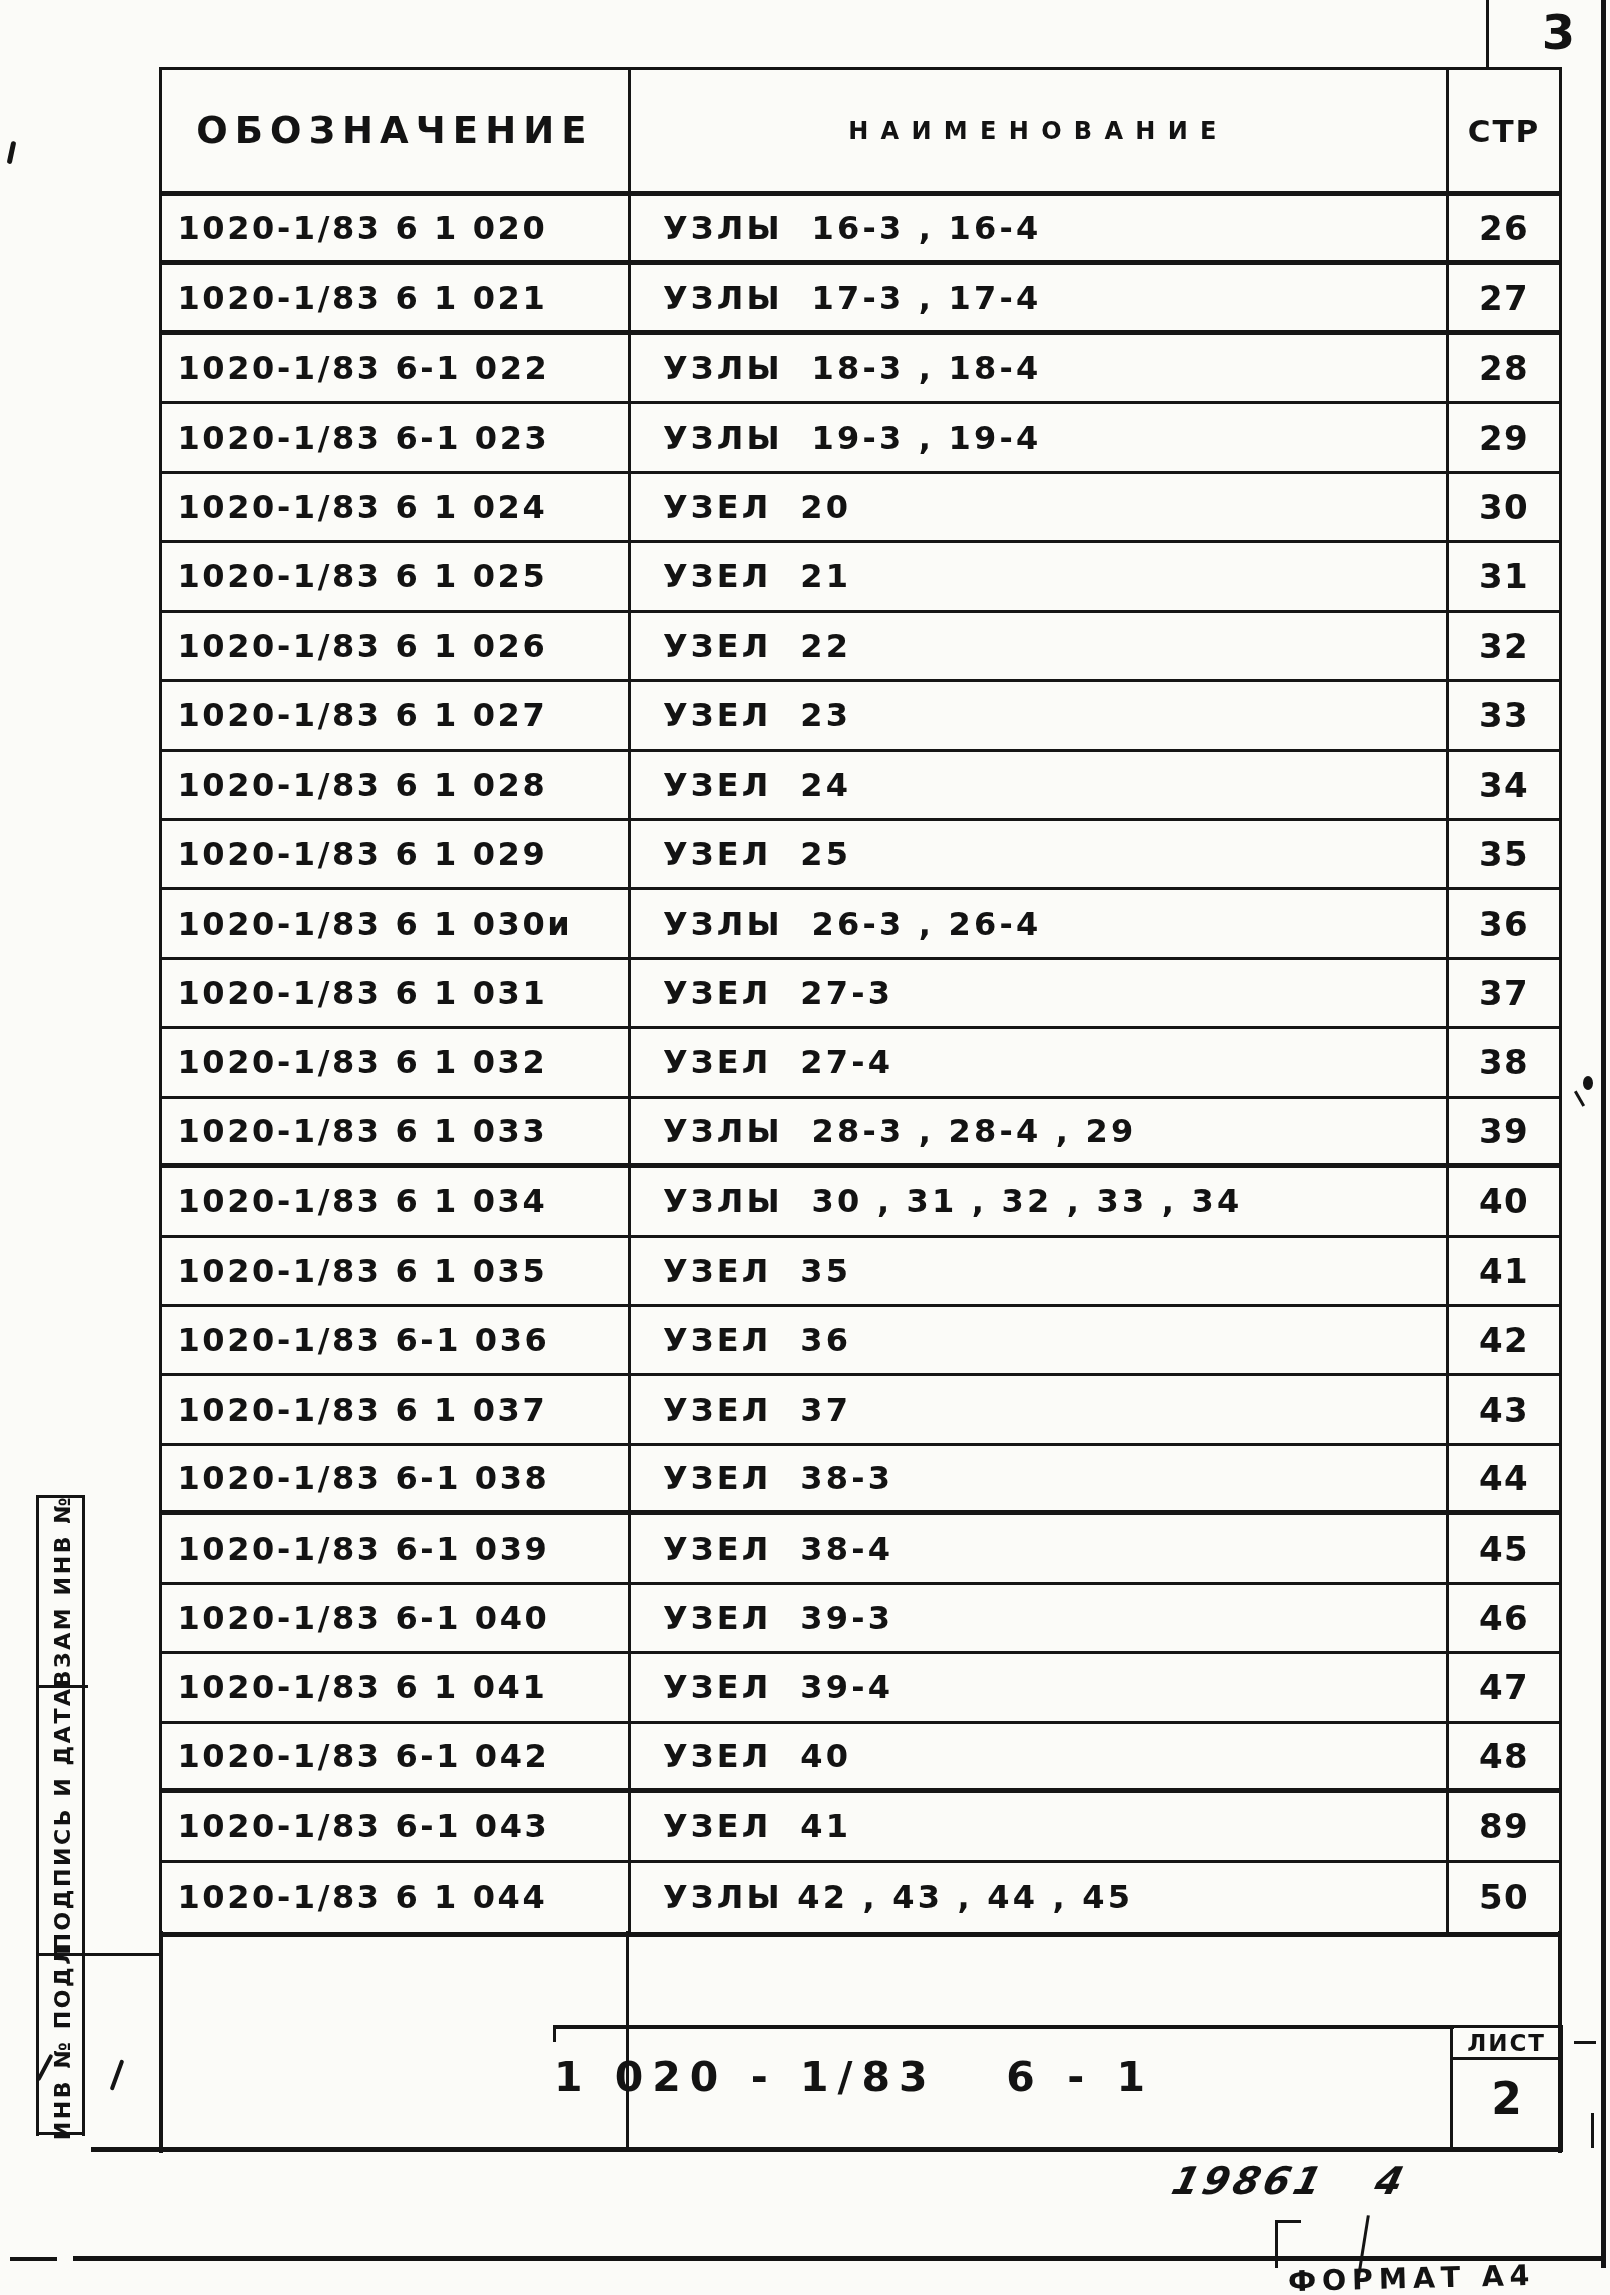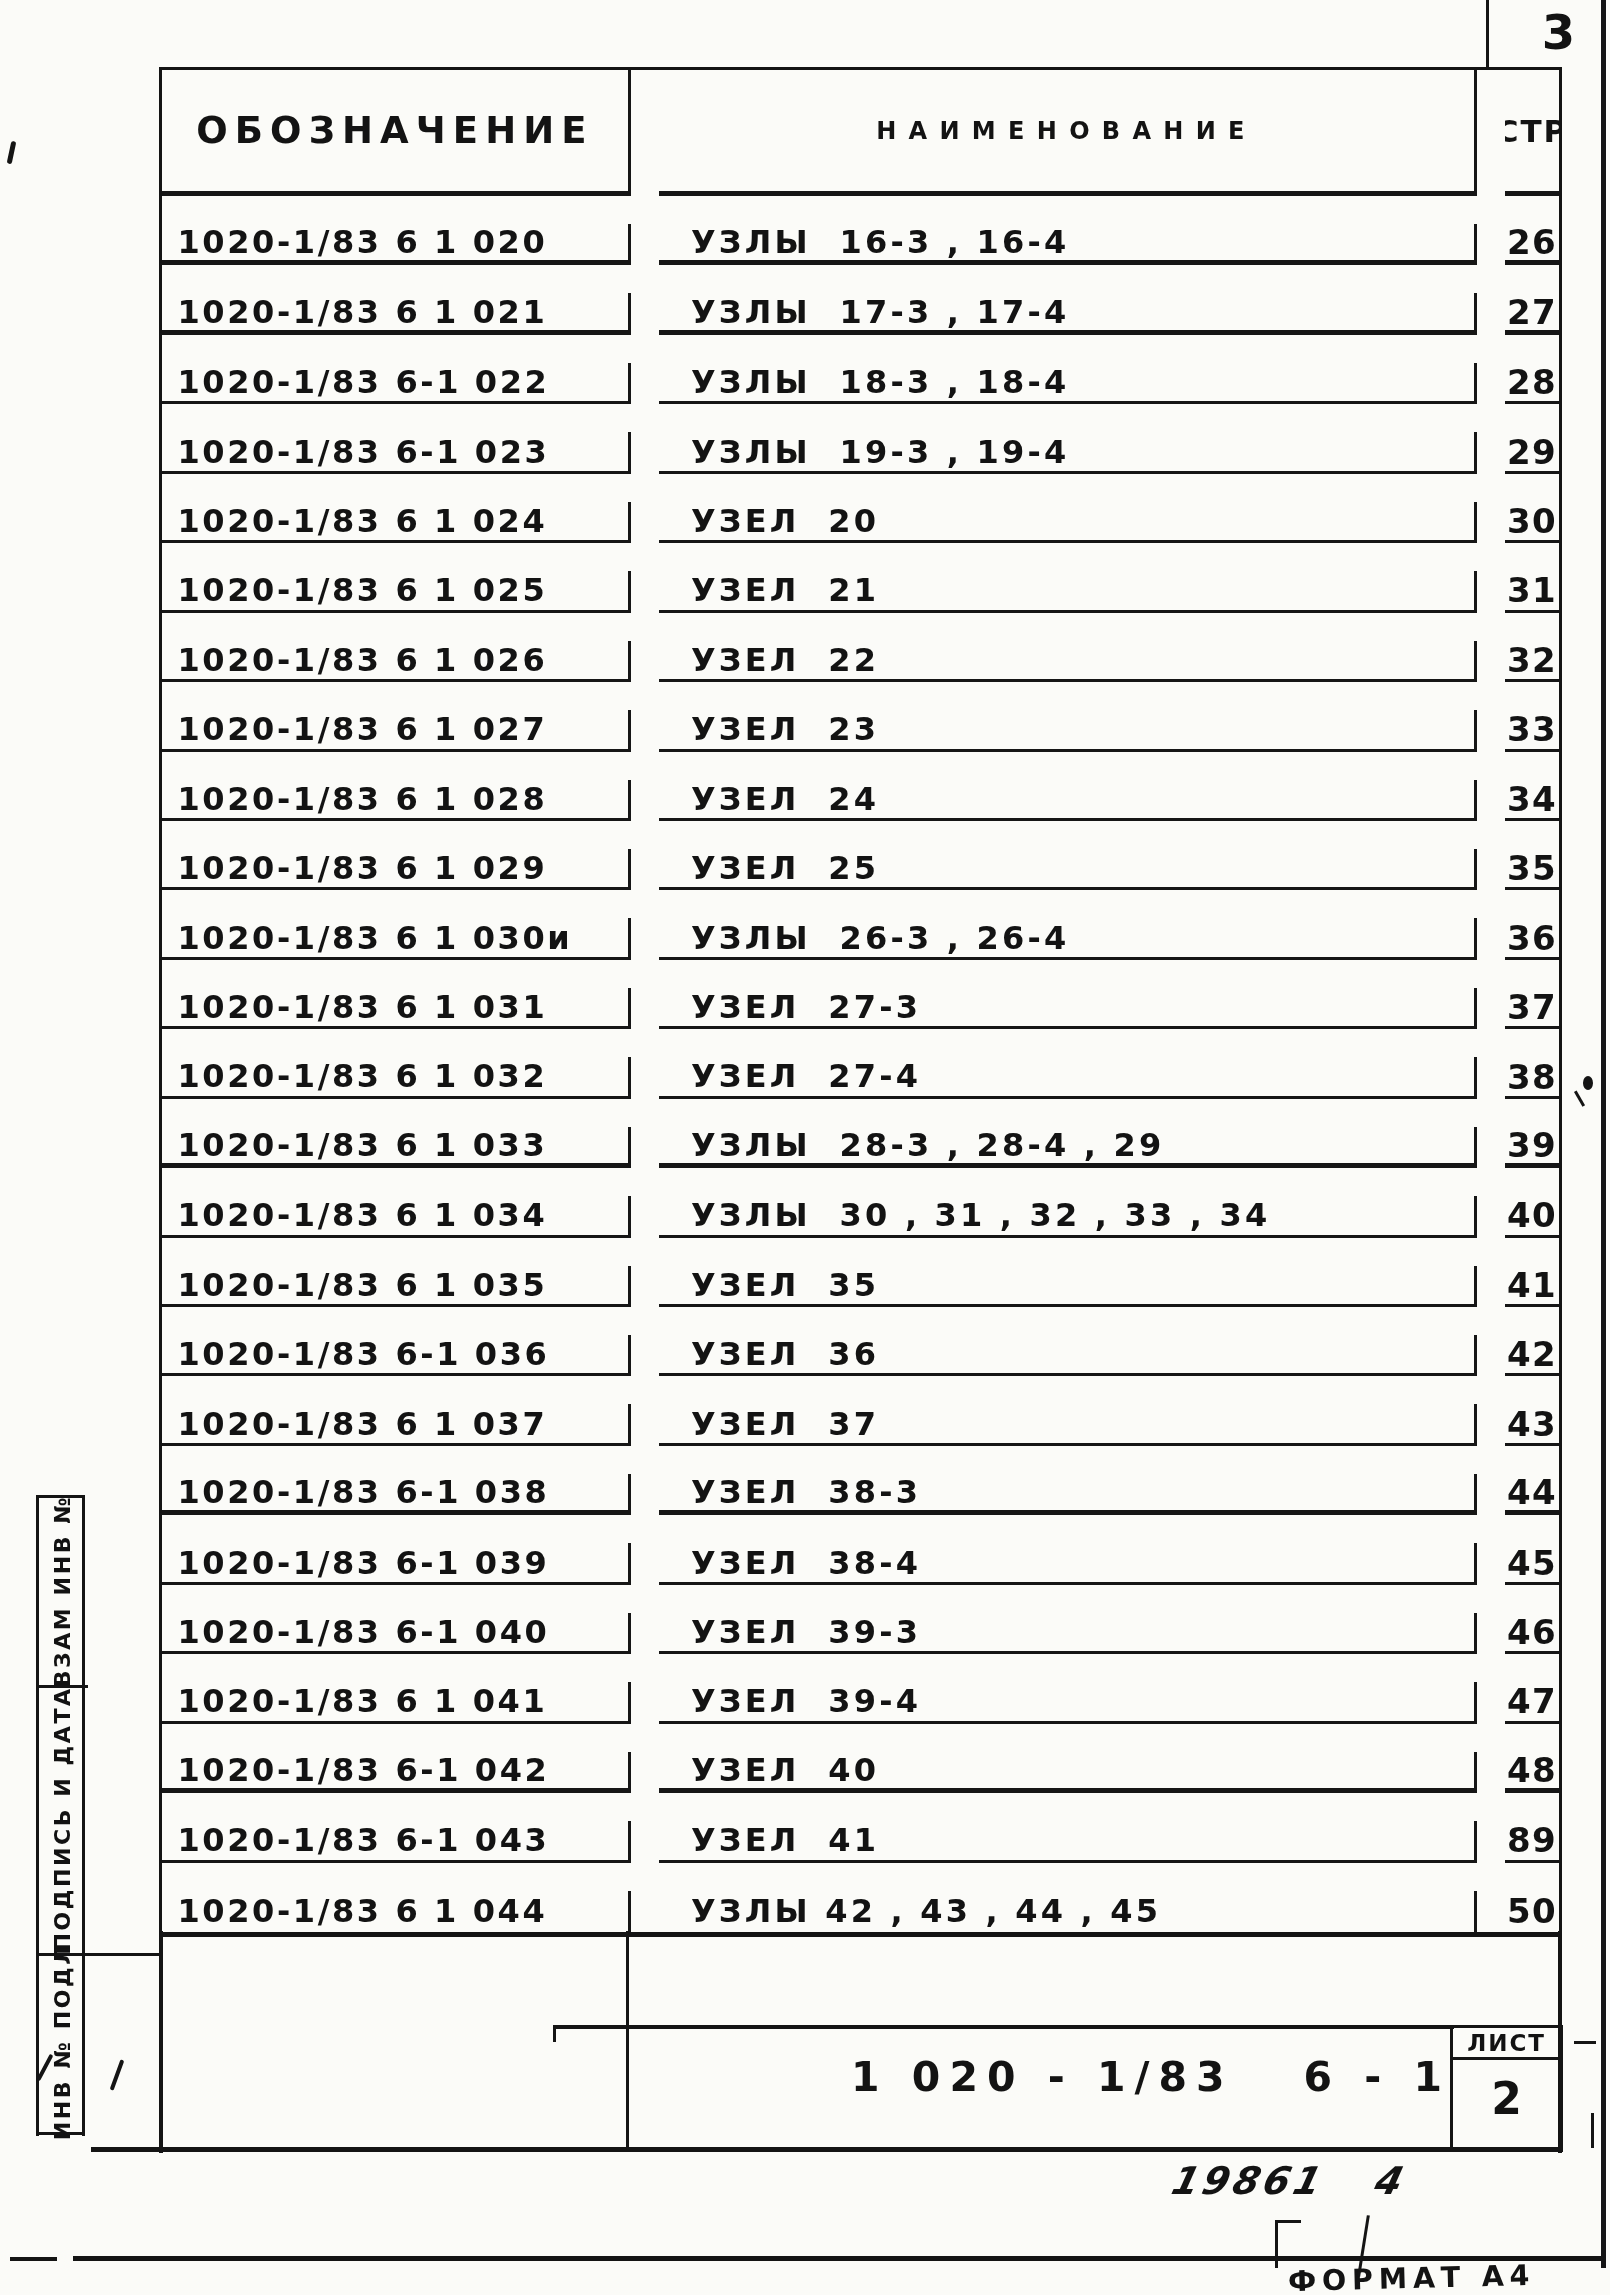--- a/index.html
+++ b/index.html
@@ -9,41 +9,40 @@
     overflow:hidden;
   }
   .ink{background:#141414;position:absolute;}
   .hand{font-weight:bold;color:#131313;}
   
   #index-table{
     position:absolute;left:159px;top:67px;width:1403px;height:1870px;
     box-sizing:border-box;border:3.9px solid #141414;border-bottom-width:5.2px;
     display:grid;grid-template-columns:469px 818px auto;
     grid-template-rows:126px repeat(25,1fr);
-    gap:28px;
   }
   .cell{
     box-sizing:border-box;border-right:3.2px solid #161616;border-bottom:3.9px solid #161616;
     display:flex;align-items:center;font-weight:bold;white-space:pre;overflow:hidden;
   }
   .cell.page{border-right:none;justify-content:center;text-align:center;}
   .cell.designation{padding-left:15.5px;font-size:32px;letter-spacing:2.6px;}
   .cell.name{padding-left:32px;font-size:32px;letter-spacing:3.2px;}
   .cell.page{font-size:34px;letter-spacing:1.3px;}
   .cell.hdr{justify-content:center;padding-left:0;}
   .cell.hdr.designation{font-size:37px;letter-spacing:7.1px;border-bottom-width:5.8px;}
   .cell.hdr.name{font-size:24px;letter-spacing:12.3px;border-bottom-width:5.8px;}
   .cell.hdr.page{font-size:31px;letter-spacing:1.9px;border-bottom-width:5.8px;}
   .cell.thick{border-bottom-width:5.8px;}
   .cell.lastrow{border-bottom:none;}
   
   .sb-label{position:absolute;transform:translate(-50%,-50%) rotate(-90deg);
     white-space:nowrap;font-size:22px;font-weight:bold;letter-spacing:2.6px;}
   
-  #doc-code{position:absolute;left:554px;top:2053px;width:897px;text-align:right;
+  #doc-code{position:absolute;left:554px;top:2053px;width:897px;text-align:left;
     font-size:41px;letter-spacing:9px;white-space:pre;}
   #sheet-box{position:absolute;left:1450px;top:2025px;width:113px;height:127px;
     box-sizing:border-box;border:3.2px solid #141414;}
   #sheet-box .lbl{box-sizing:border-box;height:32px;border-bottom:3.2px solid #141414;
     display:flex;align-items:center;justify-content:center;font-size:23px;letter-spacing:1.9px;font-weight:bold;}
   #sheet-box .num{height:76px;display:flex;align-items:center;justify-content:center;
     font-size:44px;font-weight:bold;}
   #year-note{position:absolute;left:1173px;top:2159px;font-size:38px;font-style:italic;
     transform:skewX(-14deg);white-space:pre;letter-spacing:3.9px;}
   #format-note{position:absolute;left:1288px;top:2262px;font-size:28.5px;letter-spacing:5.8px;

